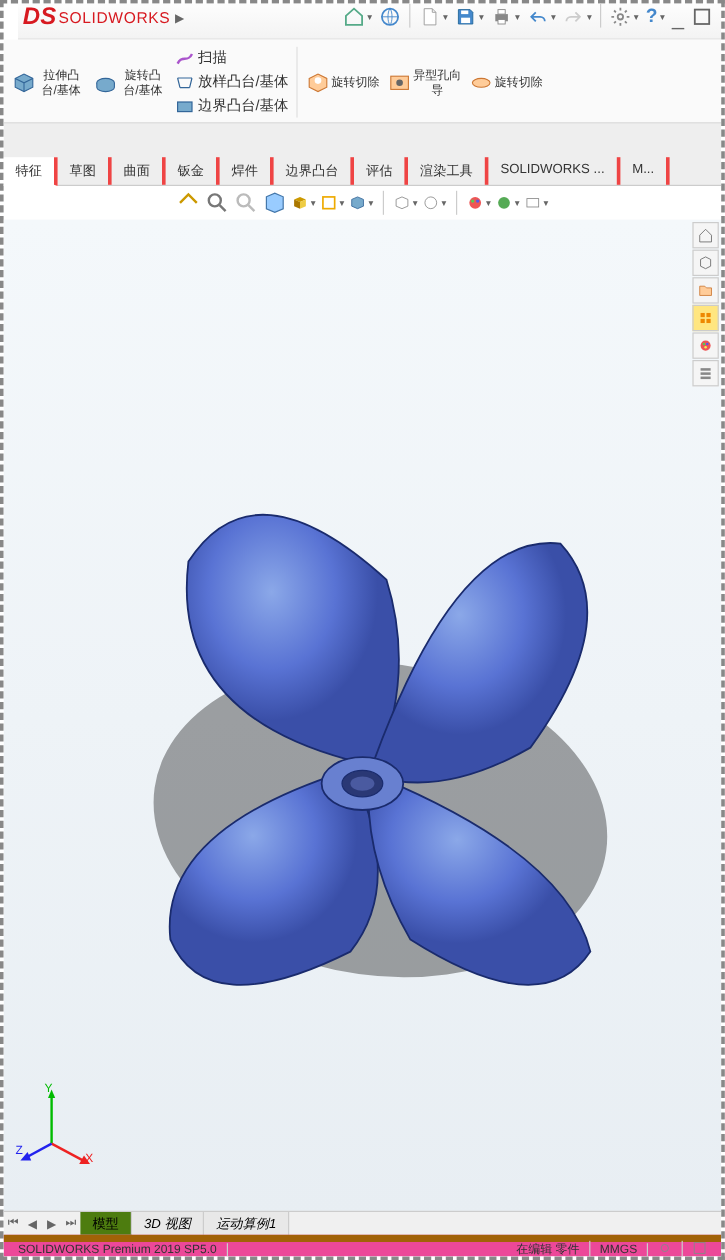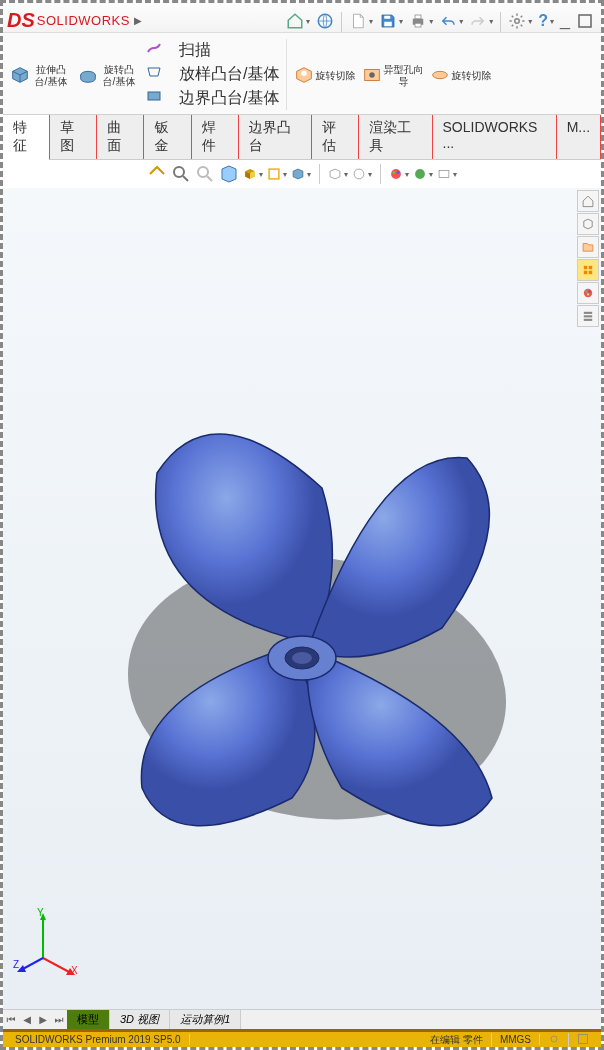--- a/index.html
+++ b/index.html
@@ -1,59 +1,59 @@
 <!DOCTYPE html>
 <html><head>
 <meta charset="utf-8">
 <style>
 * { box-sizing: border-box; margin: 0; padding: 0; font-family: "Microsoft YaHei", Arial, sans-serif; }
 body { width: 604px; height: 1050px; background: #fff; border: 3px dashed #888; position: relative; overflow: hidden; font-size: 11px; }
 
-.titlebar { height: 30px; display: flex; align-items: flex-end; padding: 0 4px; background: linear-gradient(#fdfdfd,#f3f3f3); border-bottom: 1px solid #ddd; }
+.titlebar { height: 30px; display: flex; align-items: flex-start; padding: 0 4px; background: linear-gradient(#fdfdfd,#f3f3f3); border-bottom: 1px solid #ddd; margin-left: 12px; }
 .logo { display: flex; align-items: center; gap: 2px; }
 .logo-glyph { color: #d71920; font-size: 20px; font-weight: bold; font-style: italic; }
 .logo-text { color: #d71920; font-weight: normal; letter-spacing: 0.5px; font-size: 13px; }
 .tri { color: #666; font-size: 10px; margin-left: 2px; }
 .tb-spacer { flex: 1; }
 .tb-divider { width: 1px; height: 20px; background: #ccc; margin: 0 4px; }
 .tb-btn { padding: 2px 3px; display: flex; align-items: center; cursor: pointer; color: #555; }
 .tb-btn svg { width: 18px; height: 18px; }
 .dd { font-size: 8px; color: #666; margin-left: 2px; }
 
 .ribbon { display: flex; padding: 6px 4px 4px 4px; gap: 4px; border-bottom: 1px solid #d0d0d0; background: #fafafa; }
 .rgroup { display: flex; gap: 2px; padding-right: 4px; border-right: 1px solid #e0e0e0; }
 .rgroup:last-child { border-right: none; }
 .rbtn { display: flex; flex-direction: row; align-items: center; justify-content: flex-start; padding: 2px; cursor: pointer; min-width: 30px; }
 .rbtn-ico { width: 22px; height: 22px; display: flex; align-items: center; justify-content: center; }
 .rbtn-lbl { font-size: 10px; color: #333; text-align: center; line-height: 12px; margin-top: 2px; max-width: 40px; }
-.rbtn-sm { display: flex; align-items: flex-start; gap: 17px; padding: 1px 3px; font-size: 16px; color: #333; cursor: pointer; }
+.rbtn-sm { display: flex; align-items: center; gap: 3px; padding: 1px 3px; font-size: 12px; color: #333; cursor: pointer; }
 .rbtn-sm .rbtn-ico { width: 16px; height: 16px; }
 .rcol { display: flex; flex-direction: column; gap: 1px; }
 
 .tabs { display: flex; background: #eee; border-bottom: 1px solid #ccc; }
-.tab { padding: 4px 10px; font-size: 14px; color: #333; cursor: pointer; border-right: 1px solid #ef4444; }
+.tab { padding: 4px 10px; font-size: 11px; color: #333; cursor: pointer; border-right: 3px solid #ef4444; margin-top: 28px; }
 .tab.active { background: #fff; border-bottom: 1px solid #fff; margin-bottom: -1px; }
 
 .viewbar { display: flex; gap: 4px; padding: 4px 8px; justify-content: center; align-items: center; }
 .vbtn { width: 20px; height: 20px; display: flex; align-items: center; justify-content: center; cursor: pointer; }
 
 .viewport { position: relative; flex: 1; background: linear-gradient(#f4f8fb, #e8eef3); height: 830px; }
 .side-icons { position: absolute; right: 2px; top: 2px; display: flex; flex-direction: column; gap: 1px; }
 .side-btn { width: 22px; height: 22px; background: #f5f5f5; border: 1px solid #ccc; display: flex; align-items: center; justify-content: center; cursor: pointer; }
 
 .propeller { position: absolute; top: 180px; left: 50%; transform: translateX(-50%); }
 .triad { position: absolute; bottom: 40px; left: 10px; }
 .triad-label { position: absolute; font-size: 10px; }
 
 .bottom-tabs { position: absolute; bottom: 18px; left: 0; display: flex; align-items: center; background: #f0f0f0; border-top: 1px solid #ccc; width: 100%; height: 20px; }
 .btab { padding: 2px 10px; font-size: 11px; border-right: 1px solid #ccc; cursor: pointer; background: #4d7c0f; }
 .btab.inactive { background: #e8e8e8; font-style: italic; }
 .btab-nav { width: 16px; text-align: center; font-size: 10px; color: #666; cursor: pointer; }
 
-.statusbar { position: absolute; bottom: 0; left: 0; width: 100%; height: 18px; display: flex; align-items: center; background: #eab308; border-top: 3px solid #a16207; font-size: 10px; padding: 0 4px; }
+.statusbar { position: absolute; bottom: 0; left: 0; width: 100%; height: 18px; display: flex; align-items: center; background: #ec4899; border-top: 6px solid #a16207; font-size: 10px; padding: 0 4px; }
 .stat-seg { padding: 0 8px; border-right: 1px solid #ccc; color: #333; }
 .stat-seg:last-child { border-right: none; }
 </style>
 </head>
 <body>
 
 <div class="titlebar">
   <div class="logo">
     <span class="logo-glyph">DS</span>
     <span class="logo-text">SOLIDWORKS</span>

